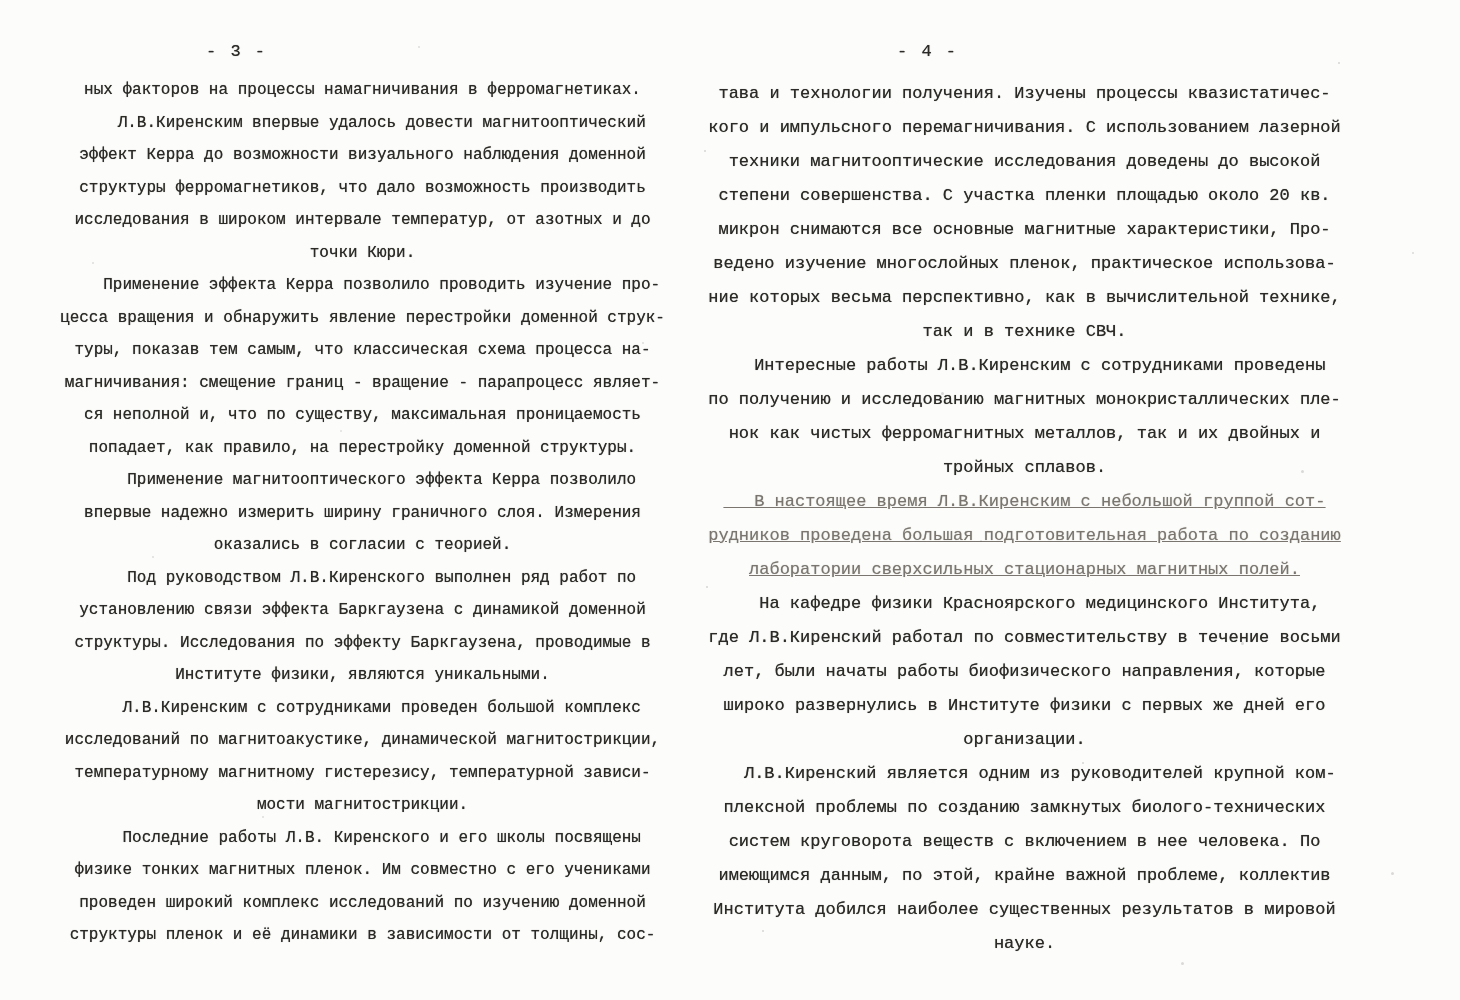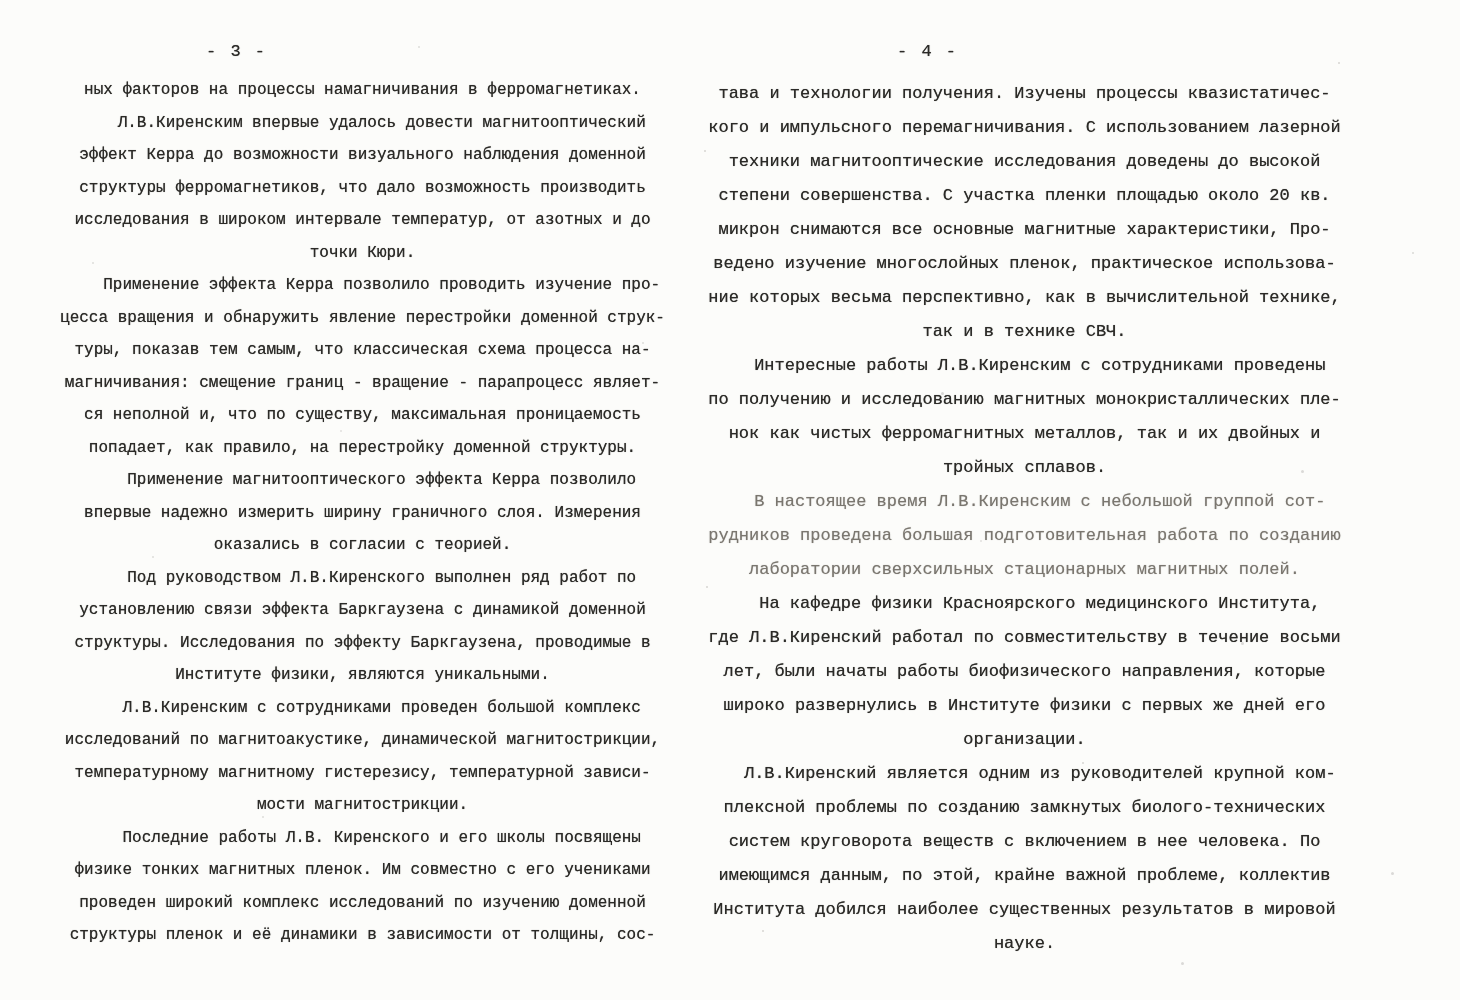--- a/index.html
+++ b/index.html
@@ -53,20 +53,21 @@
     line-height: 34px;
   }
   .line {
     white-space: pre;
     min-height: 1em;
     text-align: center;
   }
   .line.faded {
     color: #7a766f;
     text-shadow: 0 0 1px rgba(122, 118, 111, 0.6);
+    text-decoration: underline;
   }
   .speck {
     position: absolute;
     border-radius: 50%;
     background: #55524d;
     pointer-events: none;
   }
 </style>
 </head>
 <body>

